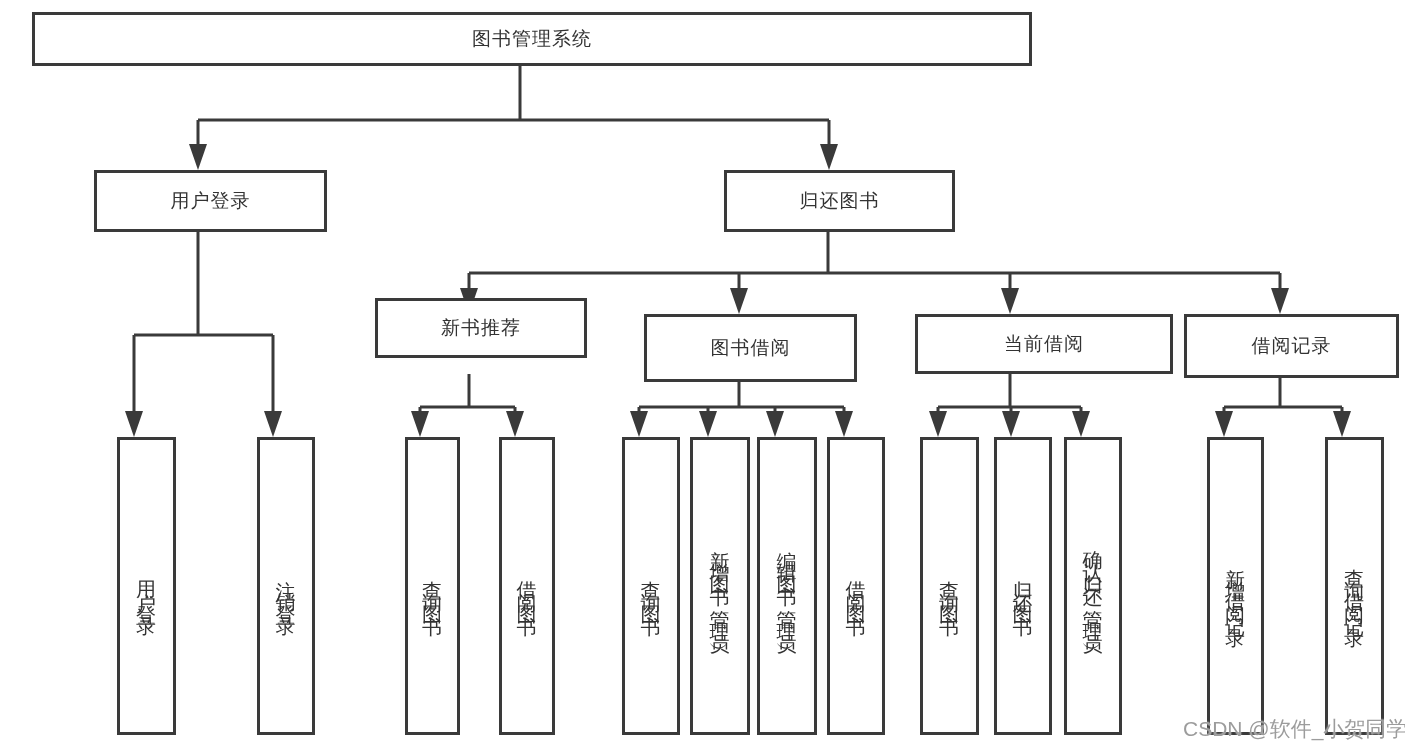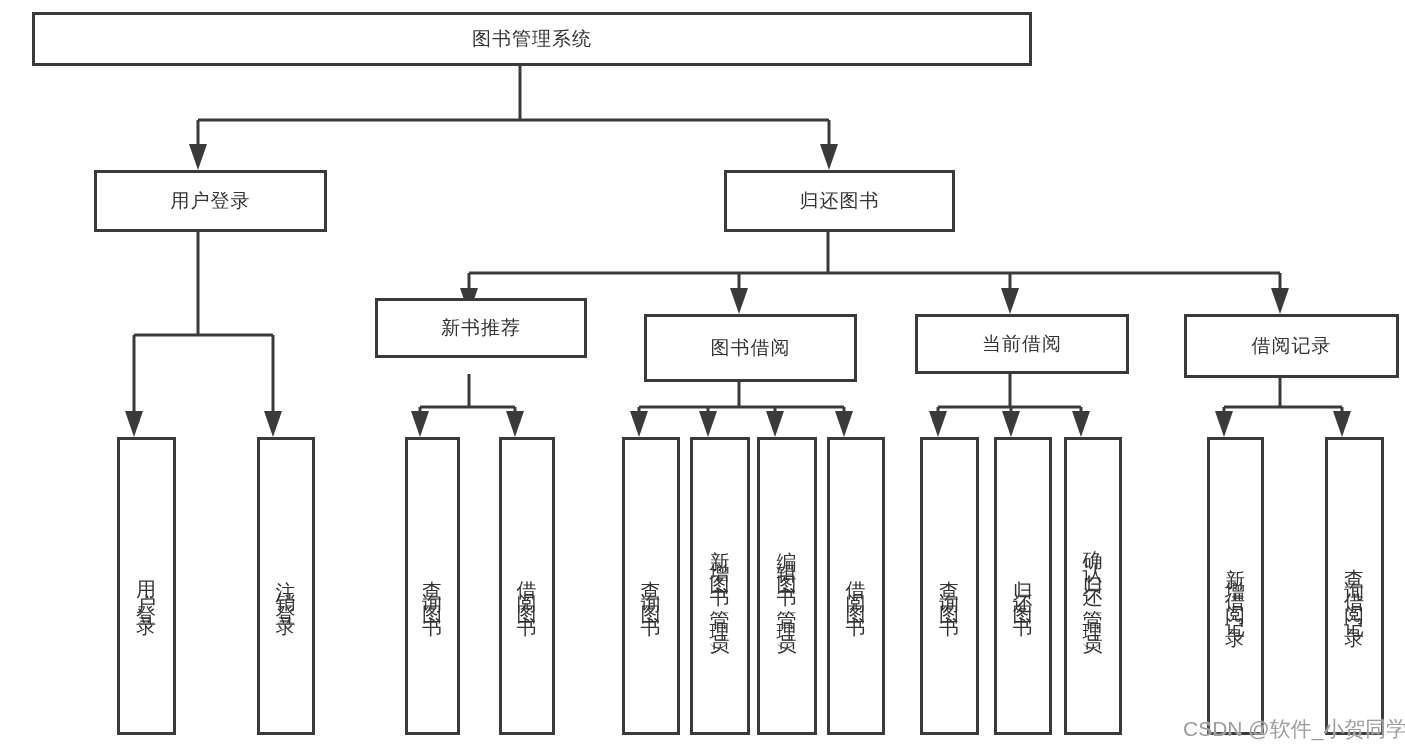--- a/index.html
+++ b/index.html
@@ -102,21 +102,21 @@
     </g>
   </svg>
 
   <div class="node h" style="left:20px; top:12px; width:1000px; height:54px">图书管理系统</div>
 
   <div class="node h" style="left:82px; top:170px; width:233px; height:62px">用户登录</div>
   <div class="node h" style="left:712px; top:170px; width:231px; height:62px">归还图书</div>
 
   <div class="node h" style="left:363px; top:298px; width:212px; height:60px">新书推荐</div>
   <div class="node h" style="left:632px; top:314px; width:213px; height:68px">图书借阅</div>
-  <div class="node h" style="left:903px; top:314px; width:214px; height:60px">当前借阅</div>
+  <div class="node h" style="left:903px; top:314px; width:258px; height:60px">当前借阅</div>
   <div class="node h" style="left:1172px; top:314px; width:215px; height:64px">借阅记录</div>
 
   <div class="node v" style="left:105px; top:437px; width:59px; height:298px">用户登录</div>
   <div class="node v" style="left:245px; top:437px; width:58px; height:298px">注销登录</div>
 
   <div class="node v" style="left:393px; top:437px; width:55px; height:298px">查询图书</div>
   <div class="node v" style="left:487px; top:437px; width:56px; height:298px">借阅图书</div>
 
   <div class="node v" style="left:610px; top:437px; width:58px; height:298px">查询图书</div>
   <div class="node v" style="left:678px; top:437px; width:60px; height:298px">新增图书（管理员）</div>

